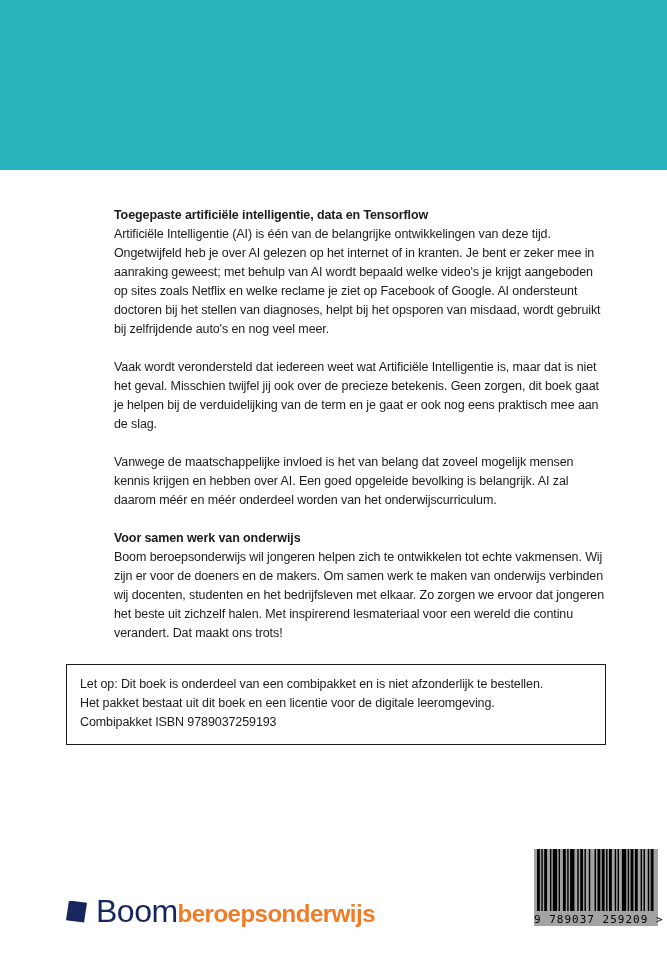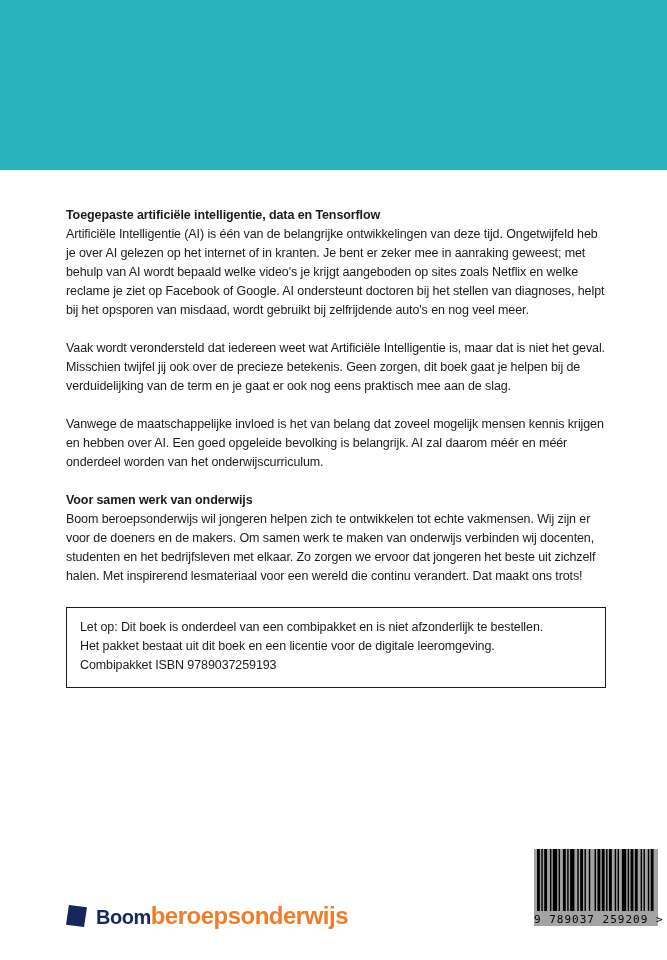--- a/index.html
+++ b/index.html
@@ -22,21 +22,21 @@
   }
   .content {
     position: absolute;
     top: 206px; left: 66px;
     width: 540px;
     font-size: 12.5px;
     line-height: 19px;
     letter-spacing: -0.1px;
     color: #1b1b1b;
   }
-  .block { margin-bottom: 19px; }
+  .block { margin-bottom: 19px; margin-left: 48px; }
   .h {
     font-size: 12.5px;
     font-weight: bold;
     line-height: 19px;
   }
   .notebox {
     margin-top: 21px;
     border: 1.5px solid #1b1b1b;
     padding: 10px 1px 12px 13px;
     line-height: 19px;
@@ -48,22 +48,22 @@
     align-items: center;
   }
   .logo-mark {
     display: inline-block;
     width: 21px; height: 22px;
     background: #17265c;
     clip-path: polygon(14% 0, 100% 10%, 86% 100%, 0 90%);
     margin-right: 9px;
   }
   .logo-boom {
-    font-size: 20px;
-    font-weight: bold;
+    font-size: 32px;
+    font-weight: normal;
     color: #17265c;
     letter-spacing: -0.5px;
     margin-top: 10px;
   }
   .logo-bero {
     font-size: 24px;
     font-weight: bold;
     color: #f27b26;
     letter-spacing: -0.5px;
   }

